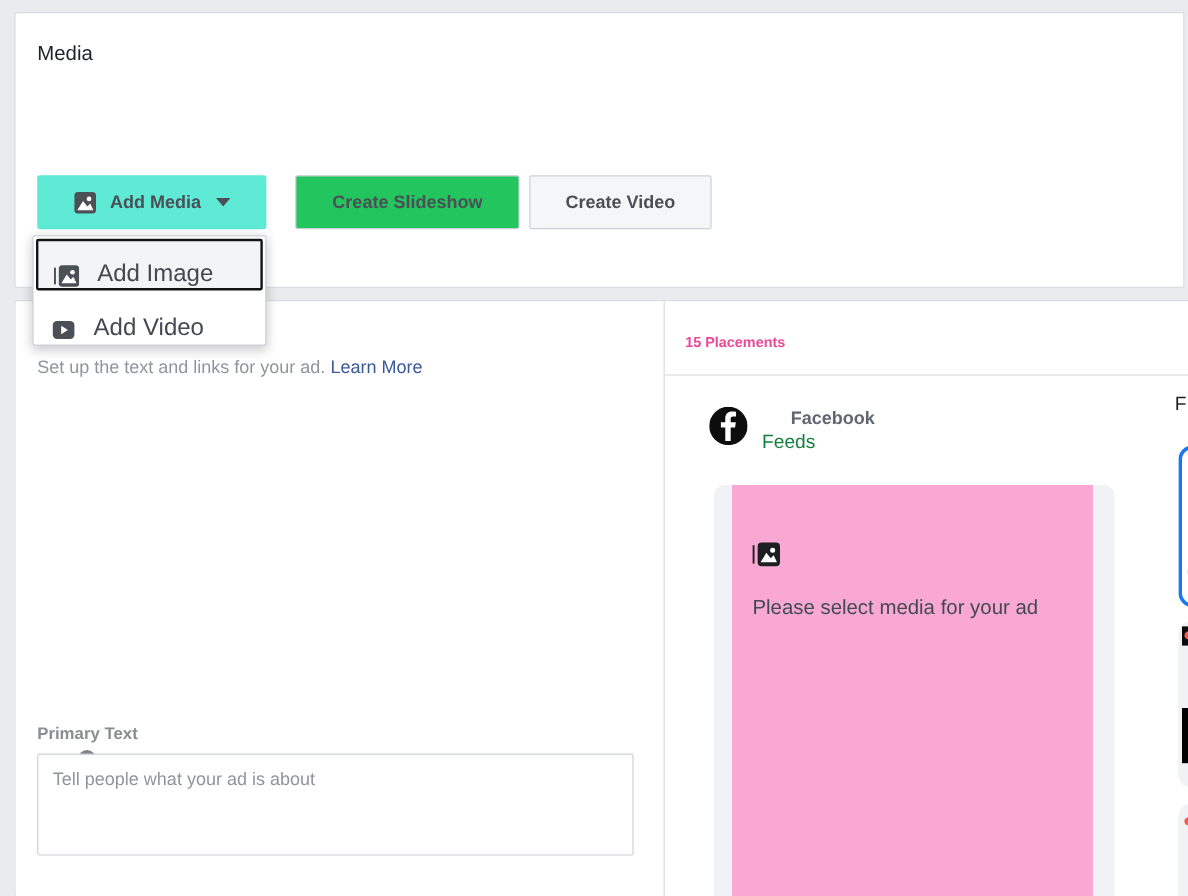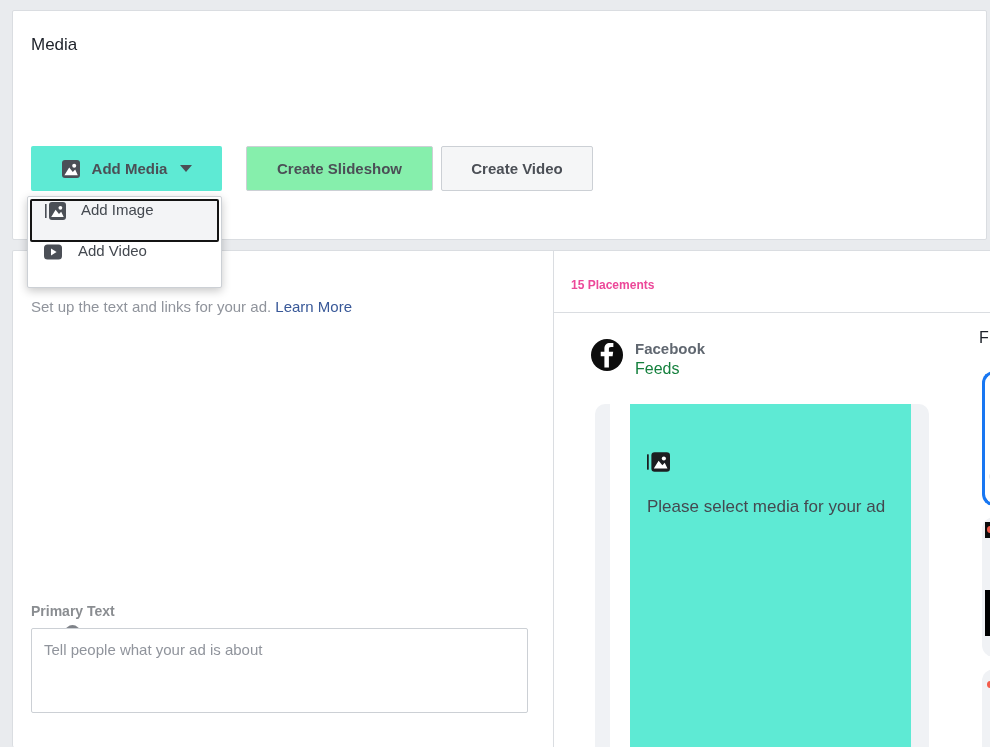--- a/index.html
+++ b/index.html
@@ -14,30 +14,30 @@
 
   
   #media-card { left:12px; top:10px; width:975px; height:230px; }
   .media-title { position:absolute; left:18px; top:24px; font-size:17px; font-weight:normal; color:#1d2129; }
   .media-desc { position:absolute; left:18px; top:49px; font-size:15px; color:#90949c; white-space:nowrap; }
   .link { color:#385898; cursor:pointer; }
 
   .btn { position:absolute; top:135px; height:45px; display:flex; align-items:center; justify-content:center;
          font-size:15px; font-weight:bold; color:#4b4f56; border-radius:2px; cursor:pointer; }
   #add-media-btn { left:18px; width:191px; background:#5eead4; gap:11px; }
-  #create-slideshow-btn { left:233px; width:187px; background:#86efac; border:1px solid #ccd0d5; }
+  #create-slideshow-btn { left:233px; width:187px; background:#22c55e; border:1px solid #ccd0d5; }
   #create-video-btn { left:428px; width:152px; background:#f5f6f7; border:1px solid #ccd0d5; }
   .caret-down { width:0; height:0; border-left:6px solid transparent; border-right:6px solid transparent;
                 border-top:7px solid #4b4f56; margin-left:2px; }
 
   
   #add-media-dropdown { position:absolute; left:27px; top:196px; width:195px; background:#fff;
     border:1px solid #ccd0d5; border-radius:2px; box-shadow:0 3px 10px rgba(0,0,0,.22); z-index:20; padding:2px; }
-  .dd-item { height:43px; display:flex; align-items:flex-start; gap:15px; padding-left:13px;
-             font-size:15px; color:#444950; cursor:pointer; }
+  .dd-item { height:43px; display:flex; align-items:flex-end; gap:15px; padding-left:13px;
+             font-size:20px; color:#444950; cursor:pointer; }
   .dd-item.focused { border:2px solid #141414; border-radius:2px; background:#f3f4f6; }
 
   
   #bottom-card { left:12px; top:250px; width:990px; height:497px; border-bottom:none; }
   #adsetup-panel { position:absolute; left:0; top:0; width:540px; height:100%; }
   #preview-panel { position:absolute; left:540px; top:0; width:448px; height:100%; border-left:1px solid #dadde1; }
 
   .setup-intro { position:absolute; left:18px; top:47px; font-size:15px; color:#90949c; }
   .field-label { position:absolute; left:18px; font-size:14px; font-weight:bold; color:#8a8d91;
                  display:flex; align-items:center; gap:6px; }
@@ -48,28 +48,28 @@
                font-family:"Liberation Sans","DejaVu Sans",sans-serif; font-size:15px; color:#ef4444;
                padding:12px 12px; resize:none; outline:none; }
   .txt-input::placeholder { color:#90949c; opacity:1; }
   #primary-label { top:352px;flex-direction:column; } #primary-input { top:377px; height:85px; }
 
   
   .placements-header { position:absolute; left:17px; top:27px; font-size:12px; font-weight:bold; color:#ec4899; }
   .placements-divider { position:absolute; left:0; top:61px; width:100%; height:1px; background:#dadde1; }
   .fb-row { position:absolute; left:37px; top:88px; display:flex; gap:12px; }
   .fb-logo { width:32px; height:32px; flex:none; }
-  .fb-name { font-size:15px; font-weight:bold; color:#606770; line-height:19px; }
+  .fb-name { font-size:15px; font-weight:bold; color:#606770; line-height:19px;margin-left:24px; }
   .fb-surface { font-size:16px; font-weight:normal; color:#15803d; line-height:21px; }
 
   .preview-frame { position:absolute; left:41px; top:153px; width:334px; height:344px;
                    border-radius:10px 10px 0 0; overflow:hidden; display:flex; }
   .rail { background:#f0f2f5; flex:none; }
   .rail-left { width:15px; } .rail-right { width:18px; }
-  .preview-center { flex:1; background:#5eead4;margin-left:20px; }
+  .preview-center { flex:1; background:#f9a8d4; }
   .preview-media-icon { margin:47px 0 0 17px; }
   .preview-empty-text { margin:24px 0 0 17px; font-size:17px; color:#444950; }
 
   
   .clipped-label { position:absolute; left:425px; top:78px; font-size:16px; color:#1d2129; }
   .thumb { position:absolute; left:428px; width:34px; border-radius:12px 0 0 12px; }
   .thumb-dot { position:absolute; width:7px; height:7px; border-radius:50%; background:#f35c4b; }
   #thumb-selected { top:120px; height:135px; background:#fff; border:3px solid #1877f2; border-right:none; }
   #thumb-selected .thumb-bar { position:absolute; left:4px; top:98px; width:26px; height:9px;
                                background:#e4e6eb; border-radius:5px; }

